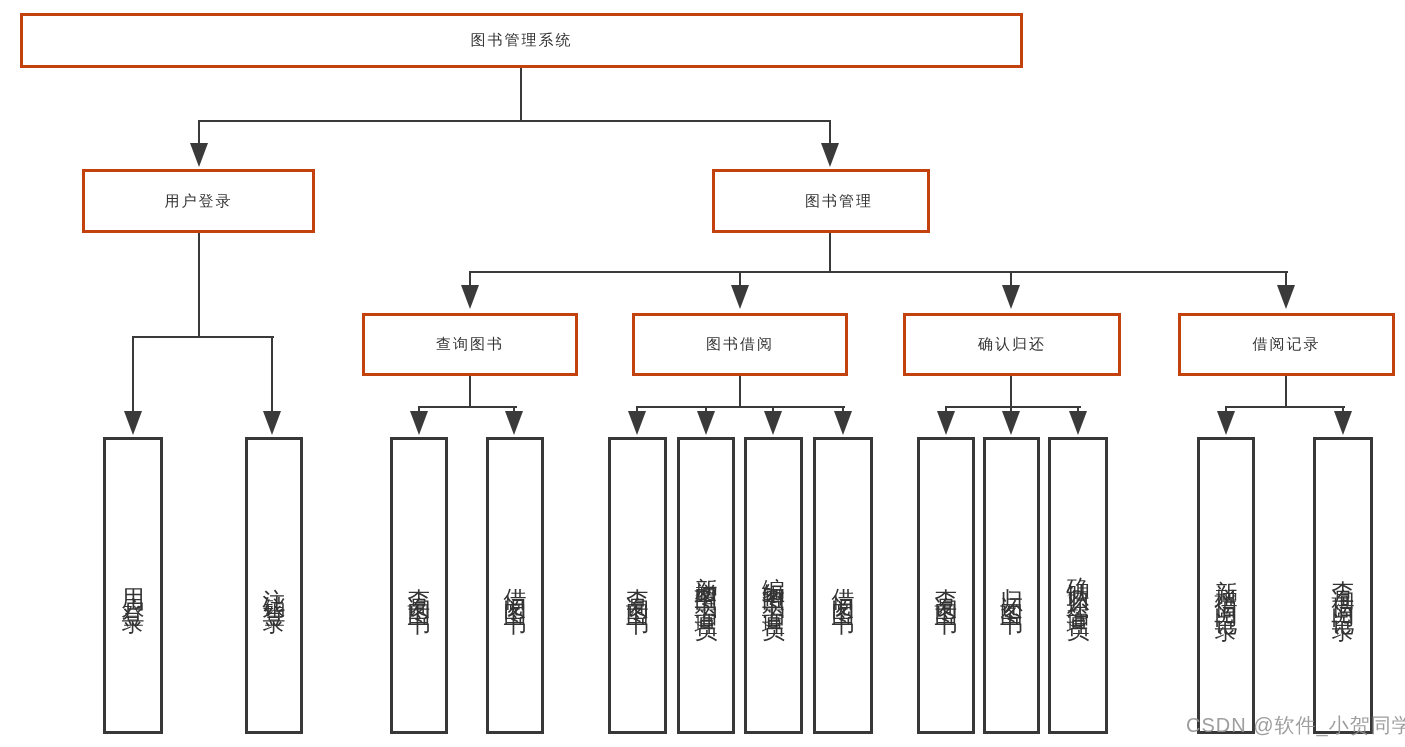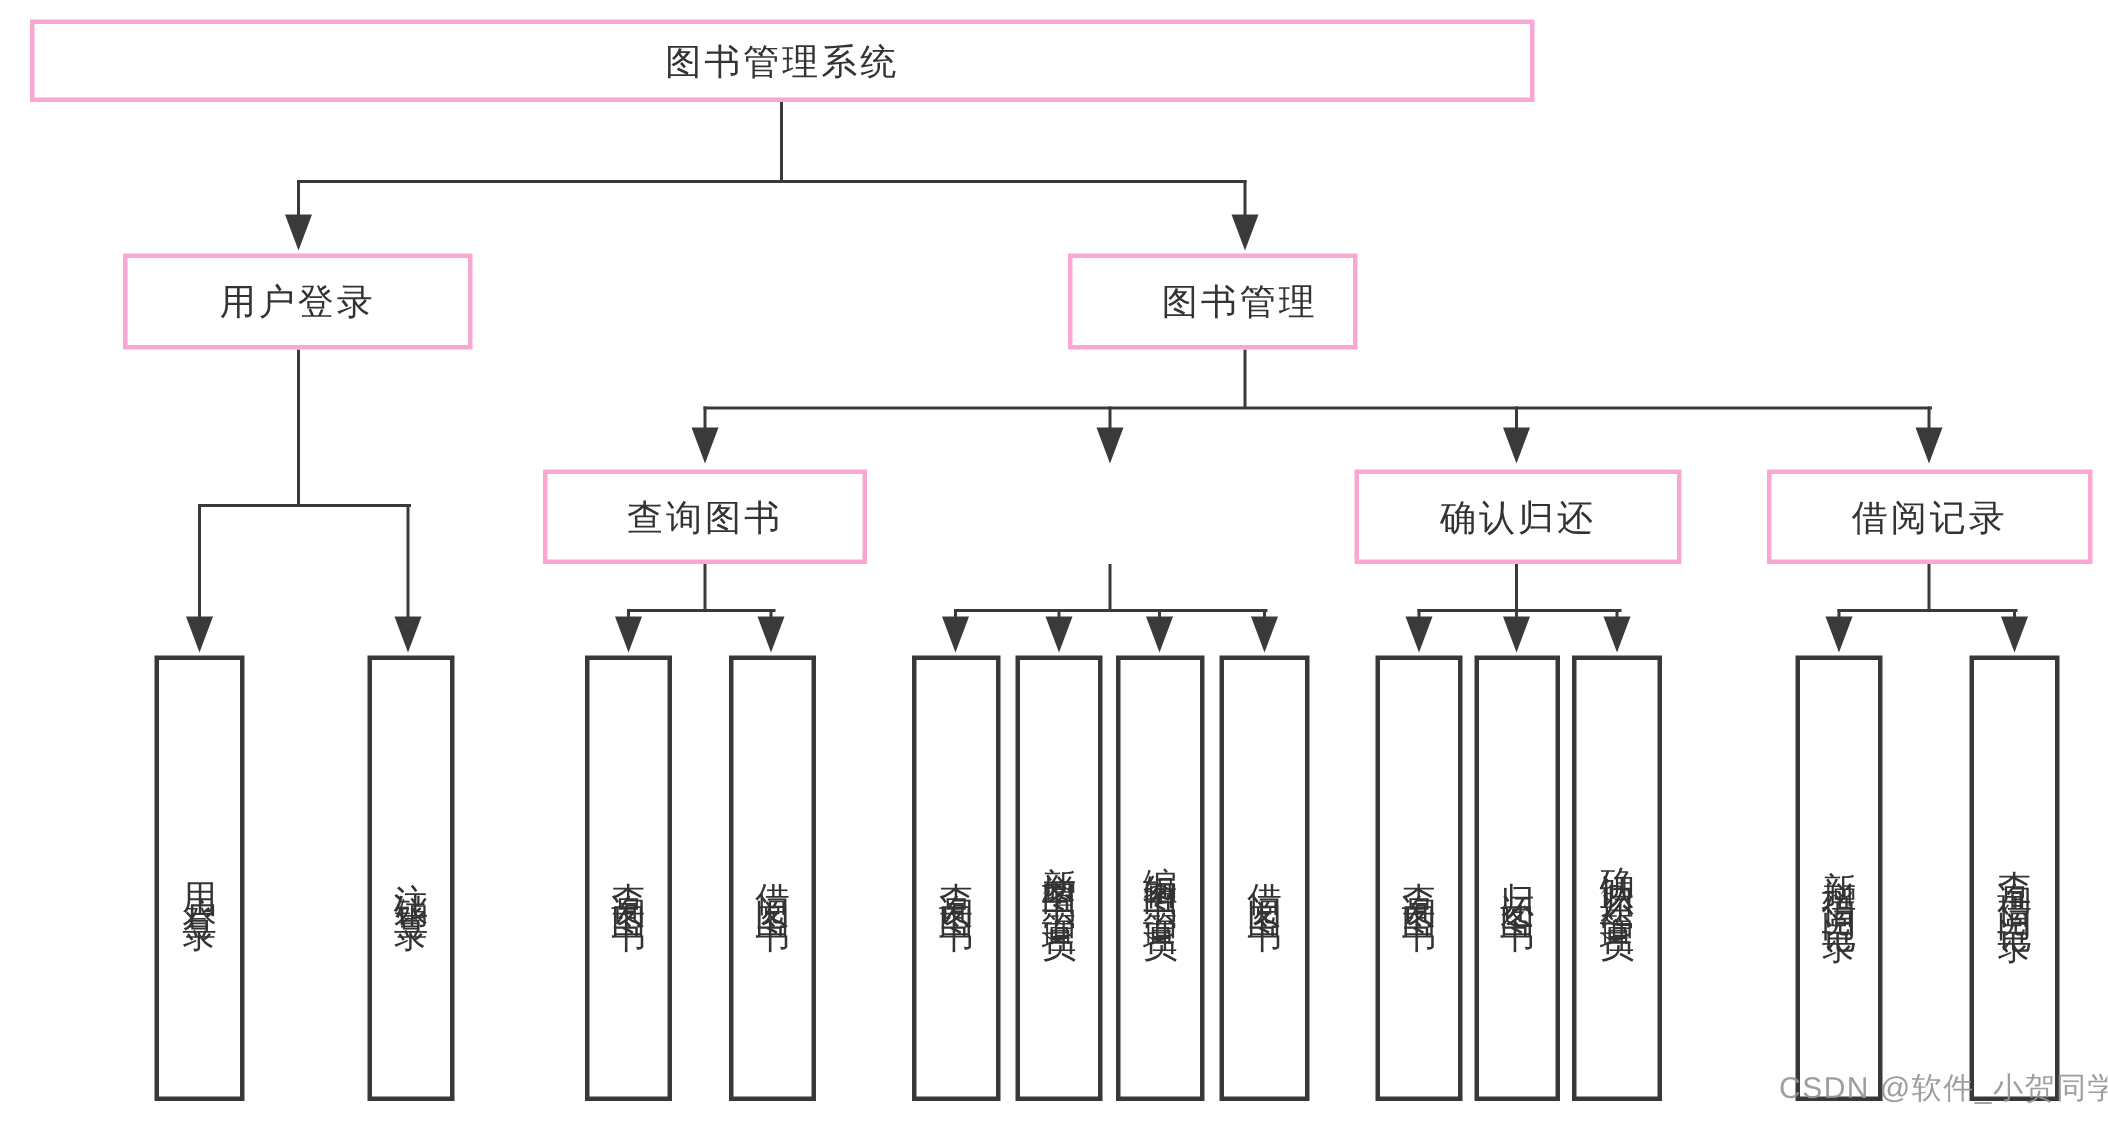--- a/index.html
+++ b/index.html
@@ -7,27 +7,27 @@
     position: relative;
     width: 1405px;
     height: 747px;
     background: #ffffff;
     font-family: "Liberation Sans", "DejaVu Sans", sans-serif;
     overflow: hidden;
   }
   .hbox {
     position: absolute;
     box-sizing: border-box;
-    border: 3px solid #f9a8d4;
+    border: 3px solid #c2410c;
     background: #ffffff;
     display: flex;
     align-items: center;
     justify-content: center;
     color: #333333;
-    font-size: 24px;
+    font-size: 15px;
     letter-spacing: 2px;
     z-index: 2;
   }
   .vbox {
     position: absolute;
     box-sizing: border-box;
     border: 3px solid #383838;
     background: #ffffff;
     display: flex;
     align-items: center;
@@ -80,21 +80,21 @@
   <div class="line" style="left:519.75px; top:68px;  width:2.5px; height:53px;"></div>
   <div class="line" style="left:197.75px; top:119.5px; width:633px; height:2.5px;"></div>
   <div class="line" style="left:197.75px; top:119.5px; width:2.5px; height:27px;"></div>
   <div class="line" style="left:828.75px; top:119.5px; width:2.5px; height:27px;"></div>
   <div class="arrow" style="left:190px; top:143px;"></div>
   <div class="arrow" style="left:821px; top:143px;"></div>
 
   <div class="hbox" style="left:82px; top:169px; width:233px; height:64px;">
     <span>用户登录</span>
   </div>
-  <div class="hbox" style="left:712px; top:169px; width:193px; height:64px;padding-left:36px;">
+  <div class="hbox" style="left:712px; top:169px; width:218px; height:64px;padding-left:36px;">
     <span>图书管理</span>
   </div>
 
   <div class="line" style="left:197.75px; top:232px; width:2.5px; height:105px;"></div>
   <div class="line" style="left:131.75px; top:335.5px; width:142px; height:2.5px;"></div>
   <div class="line" style="left:131.75px; top:335.5px; width:2.5px; height:78px;"></div>
   <div class="line" style="left:270.75px; top:335.5px; width:2.5px; height:78px;"></div>
   <div class="arrow" style="left:124px; top:411px;"></div>
   <div class="arrow" style="left:263px; top:411px;"></div>
 
@@ -105,20 +105,23 @@
   <div class="line" style="left:1009.75px; top:270.5px; width:2.5px; height:17px;"></div>
   <div class="line" style="left:1284.75px; top:270.5px; width:2.5px; height:17px;"></div>
   <div class="arrow" style="left:461px;  top:285px;"></div>
   <div class="arrow" style="left:731px;  top:285px;"></div>
   <div class="arrow" style="left:1002px; top:285px;"></div>
   <div class="arrow" style="left:1277px; top:285px;"></div>
 
   <div class="hbox" style="left:362px; top:313px; width:216px; height:63px;">
     <span>查询图书</span>
   </div>
+  <div class="hbox" style="left:632px; top:313px; width:216px; height:63px;">
+    <span>图书借阅</span>
+  </div>
   <div class="hbox" style="left:903px; top:313px; width:218px; height:63px;">
     <span>确认归还</span>
   </div>
   <div class="hbox" style="left:1178px; top:313px; width:217px; height:63px;">
     <span>借阅记录</span>
   </div>
 
   <div class="line" style="left:468.75px; top:376px; width:2.5px; height:31px;"></div>
   <div class="line" style="left:417.75px; top:405.5px; width:99px; height:2.5px;"></div>
   <div class="line" style="left:417.75px; top:405.5px; width:2.5px; height:9px;"></div>

